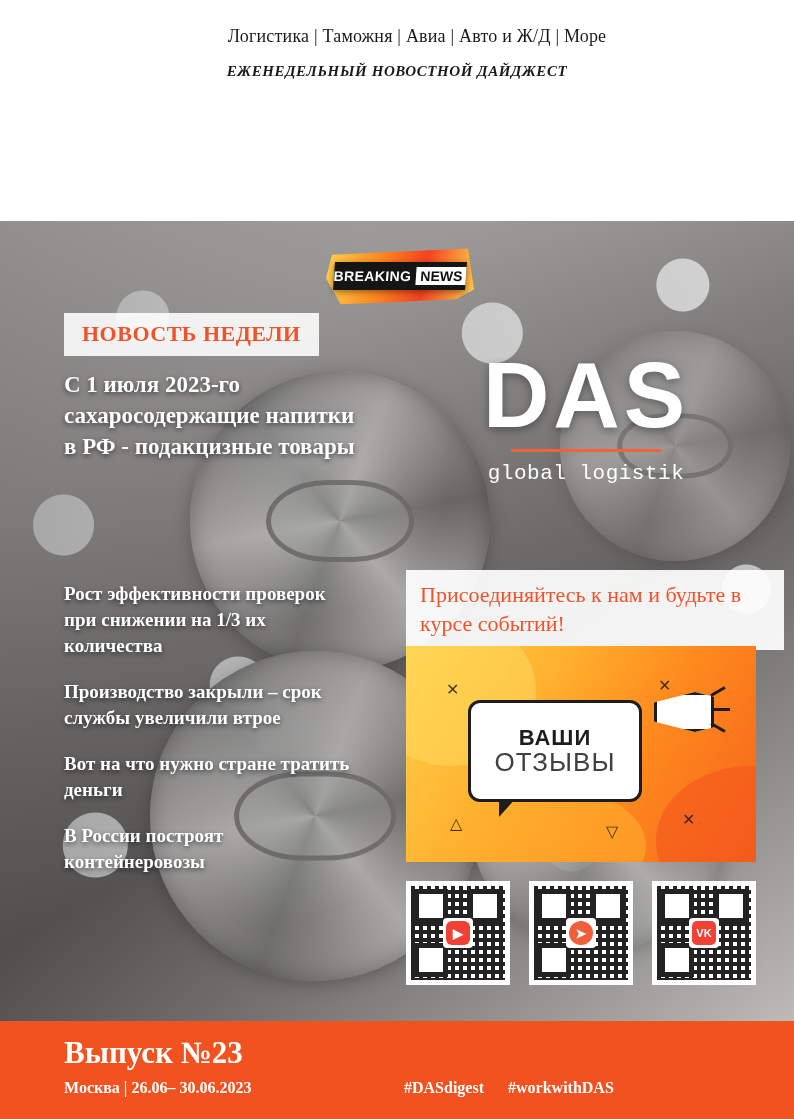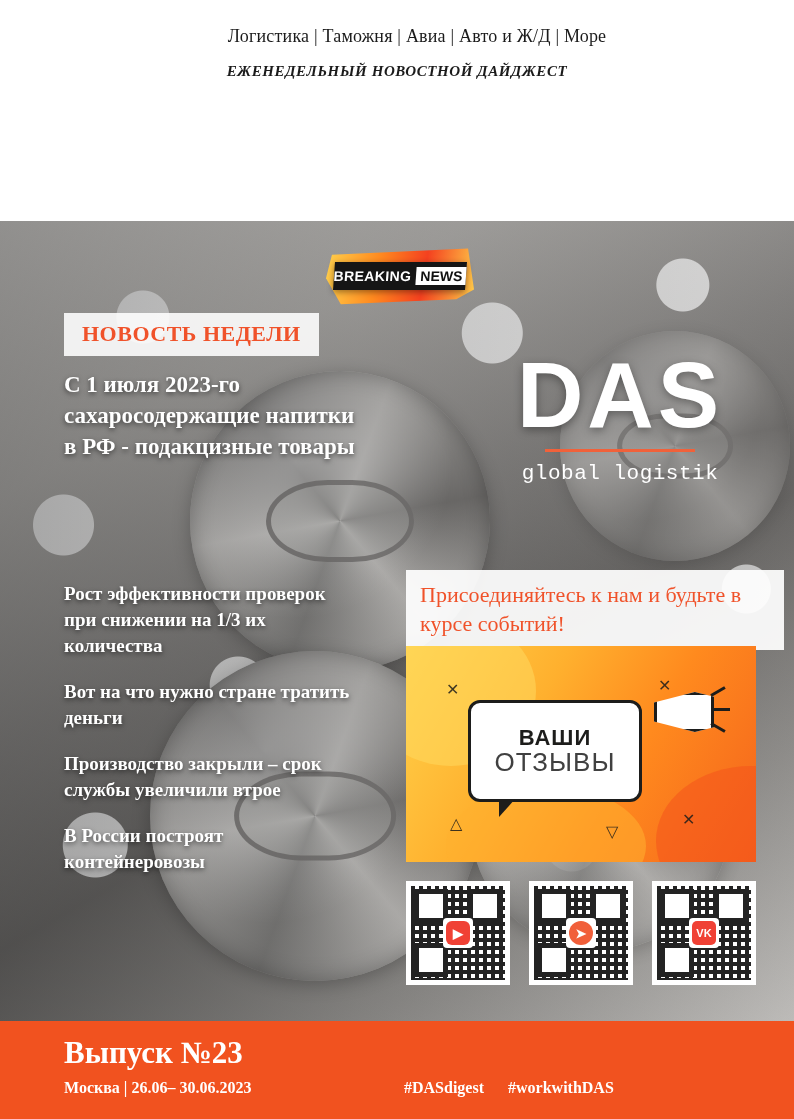--- a/index.html
+++ b/index.html
@@ -185,21 +185,21 @@
     font-weight: bold;
     font-size: 19px;
     line-height: 26px;
     margin-bottom: 20px;
     text-shadow: 0 2px 5px rgba(0,0,0,0.55);
   }
 
   
   .das-logo {
     position: absolute;
-    left: 490px; top: 128px;
+    left: 456px; top: 128px;
     width: 260px;
     text-align: center;
     color: #ffffff;
   }
   .das-word {
     font-family: "Liberation Sans", sans-serif;
     font-weight: bold;
     font-size: 92px;
     line-height: 92px;
     letter-spacing: 4px;
@@ -438,22 +438,22 @@
         <span class="w2">NEWS</span>
       </div>
     </div>
 
     <div class="news-label">НОВОСТЬ НЕДЕЛИ</div>
 
     <div class="lead-headline">С 1 июля 2023-го сахаросодержащие напитки в РФ - подакцизные товары</div>
 
     <div class="headline-list">
       <div class="headline-item">Рост эффективности проверок при снижении на 1/3 их количества</div>
+      <div class="headline-item">Производство закрыли – срок службы увеличили втрое</div>
       <div class="headline-item">Вот на что нужно стране тратить деньги</div>
-      <div class="headline-item">Производство закрыли – срок службы увеличили втрое</div>
       <div class="headline-item">В России построят контейнеровозы</div>
     </div>
 
     <div class="das-logo">
       <div class="das-word">DAS</div>
       <div class="das-rule"></div>
       <div class="das-sub">global logistik</div>
     </div>
 
     <div class="join-box">Присоединяйтесь к нам и будьте в курсе событий!</div>

